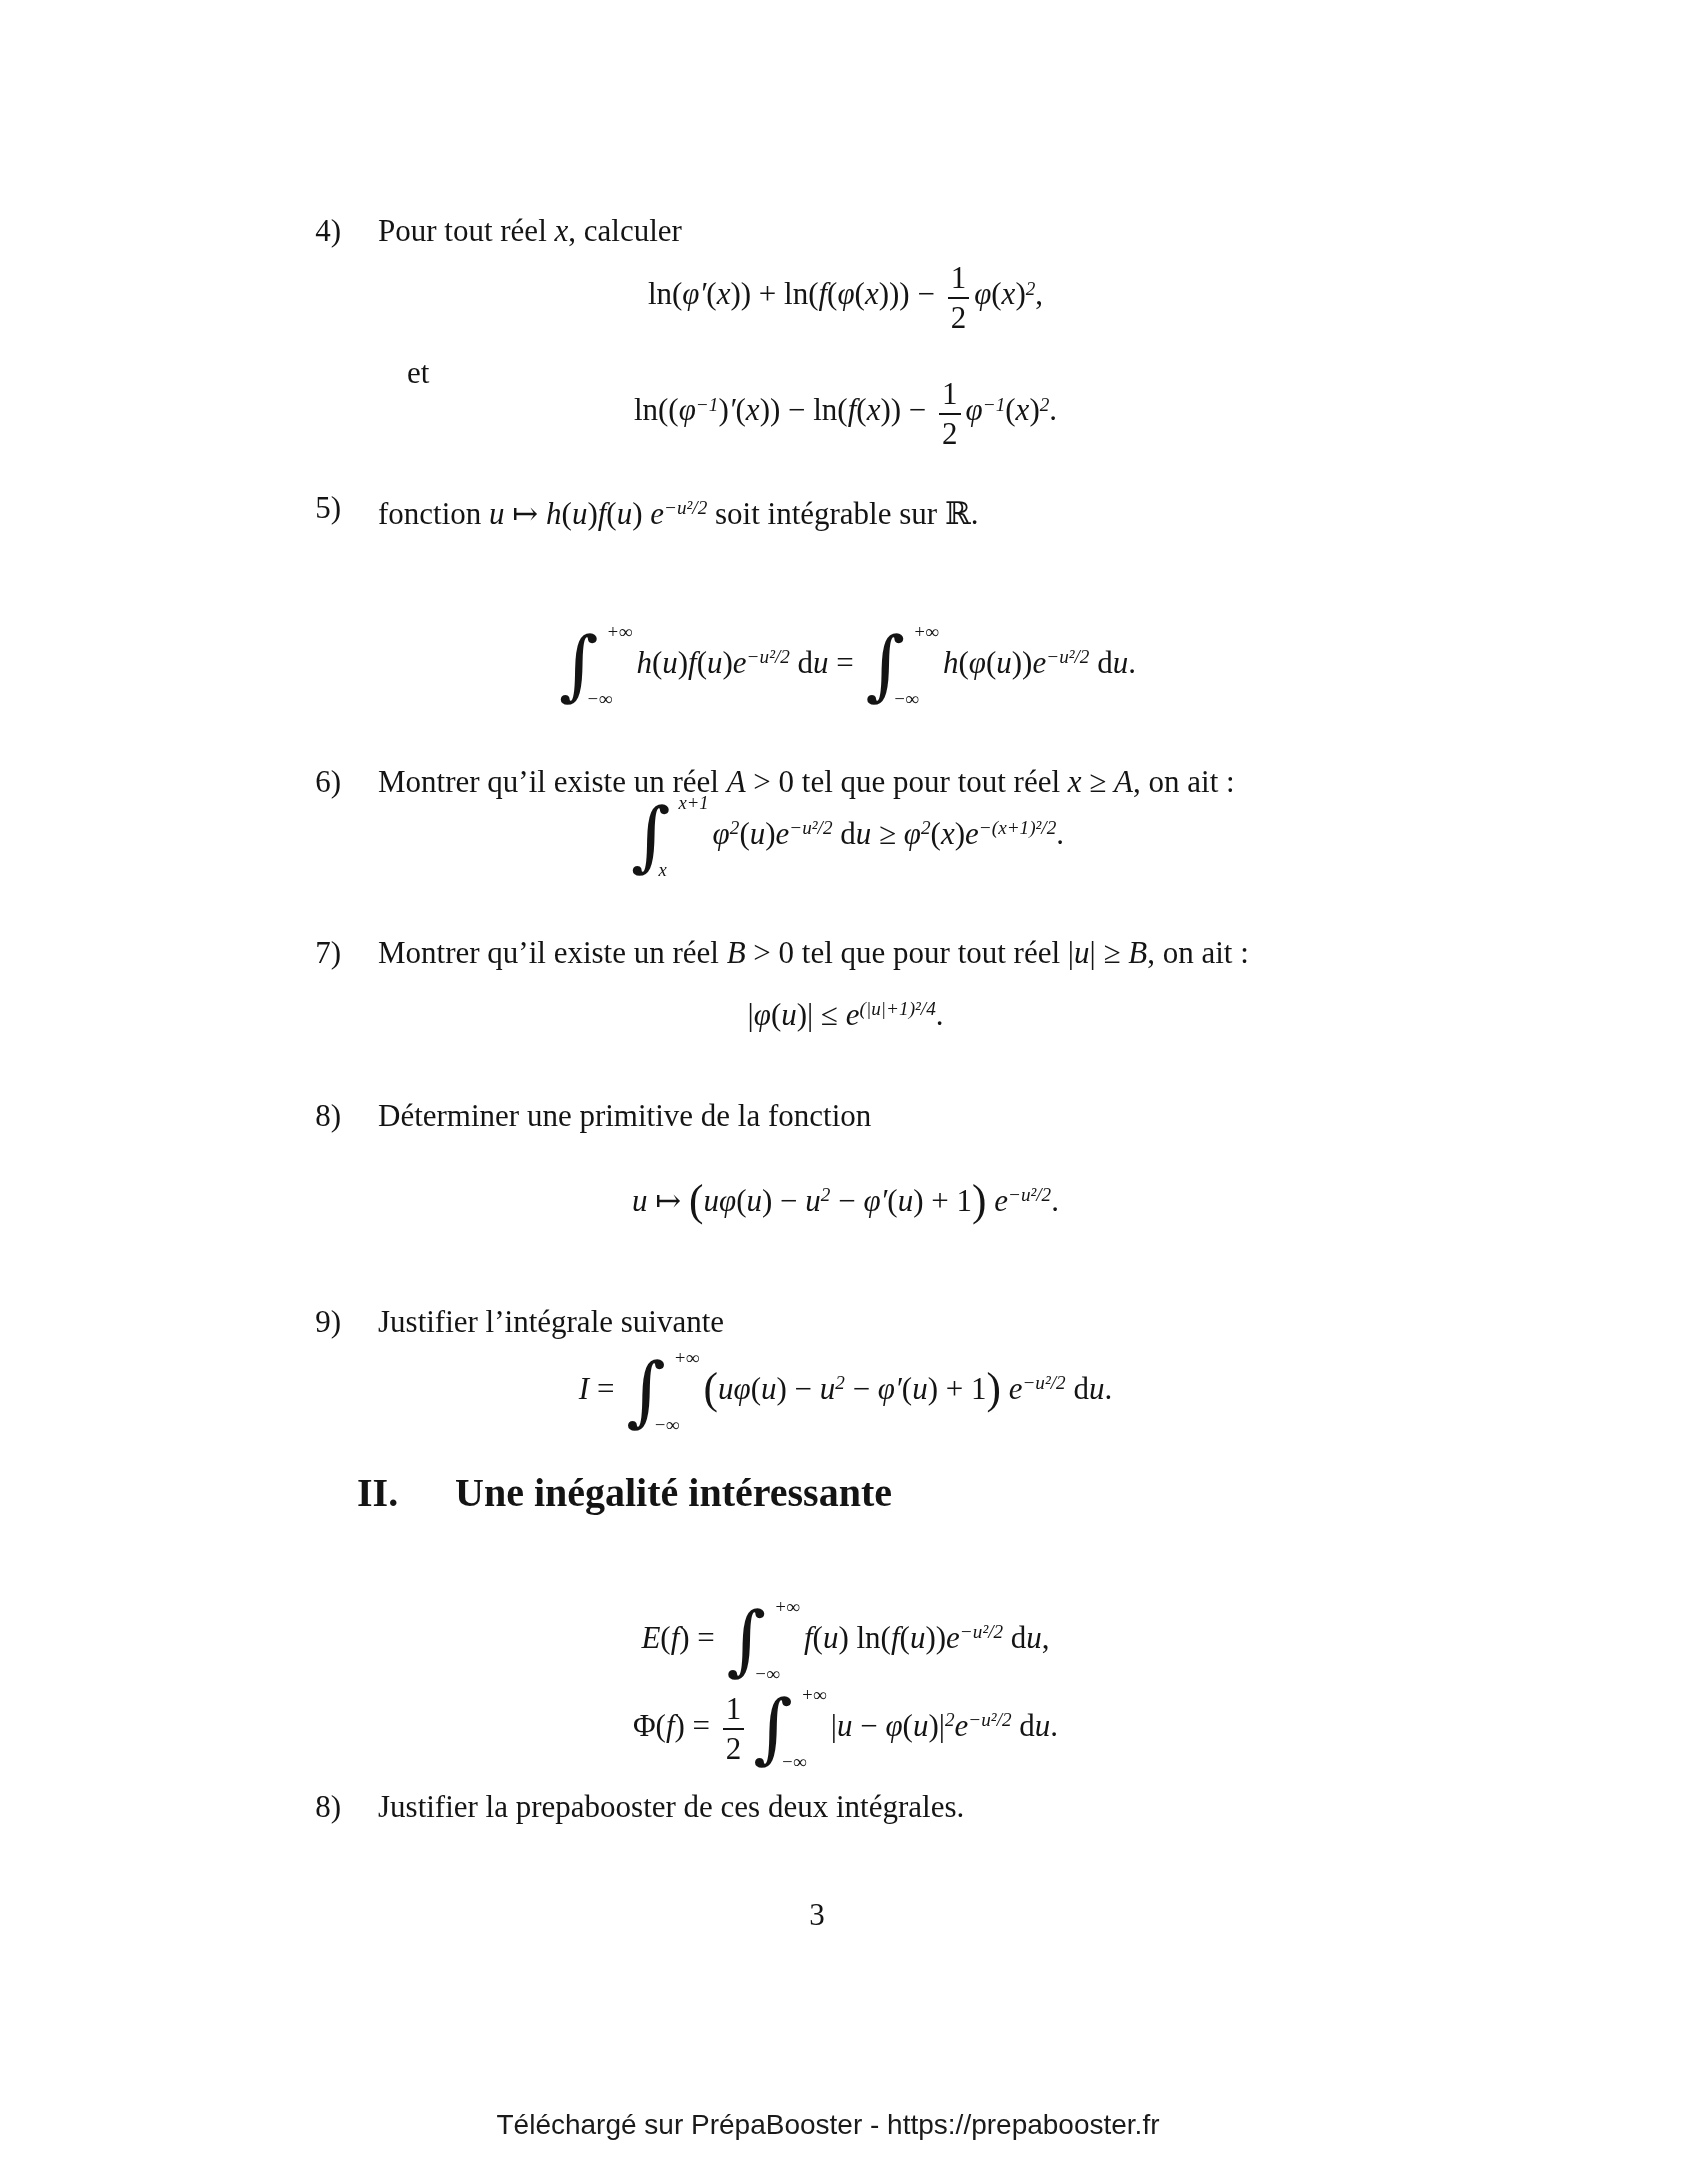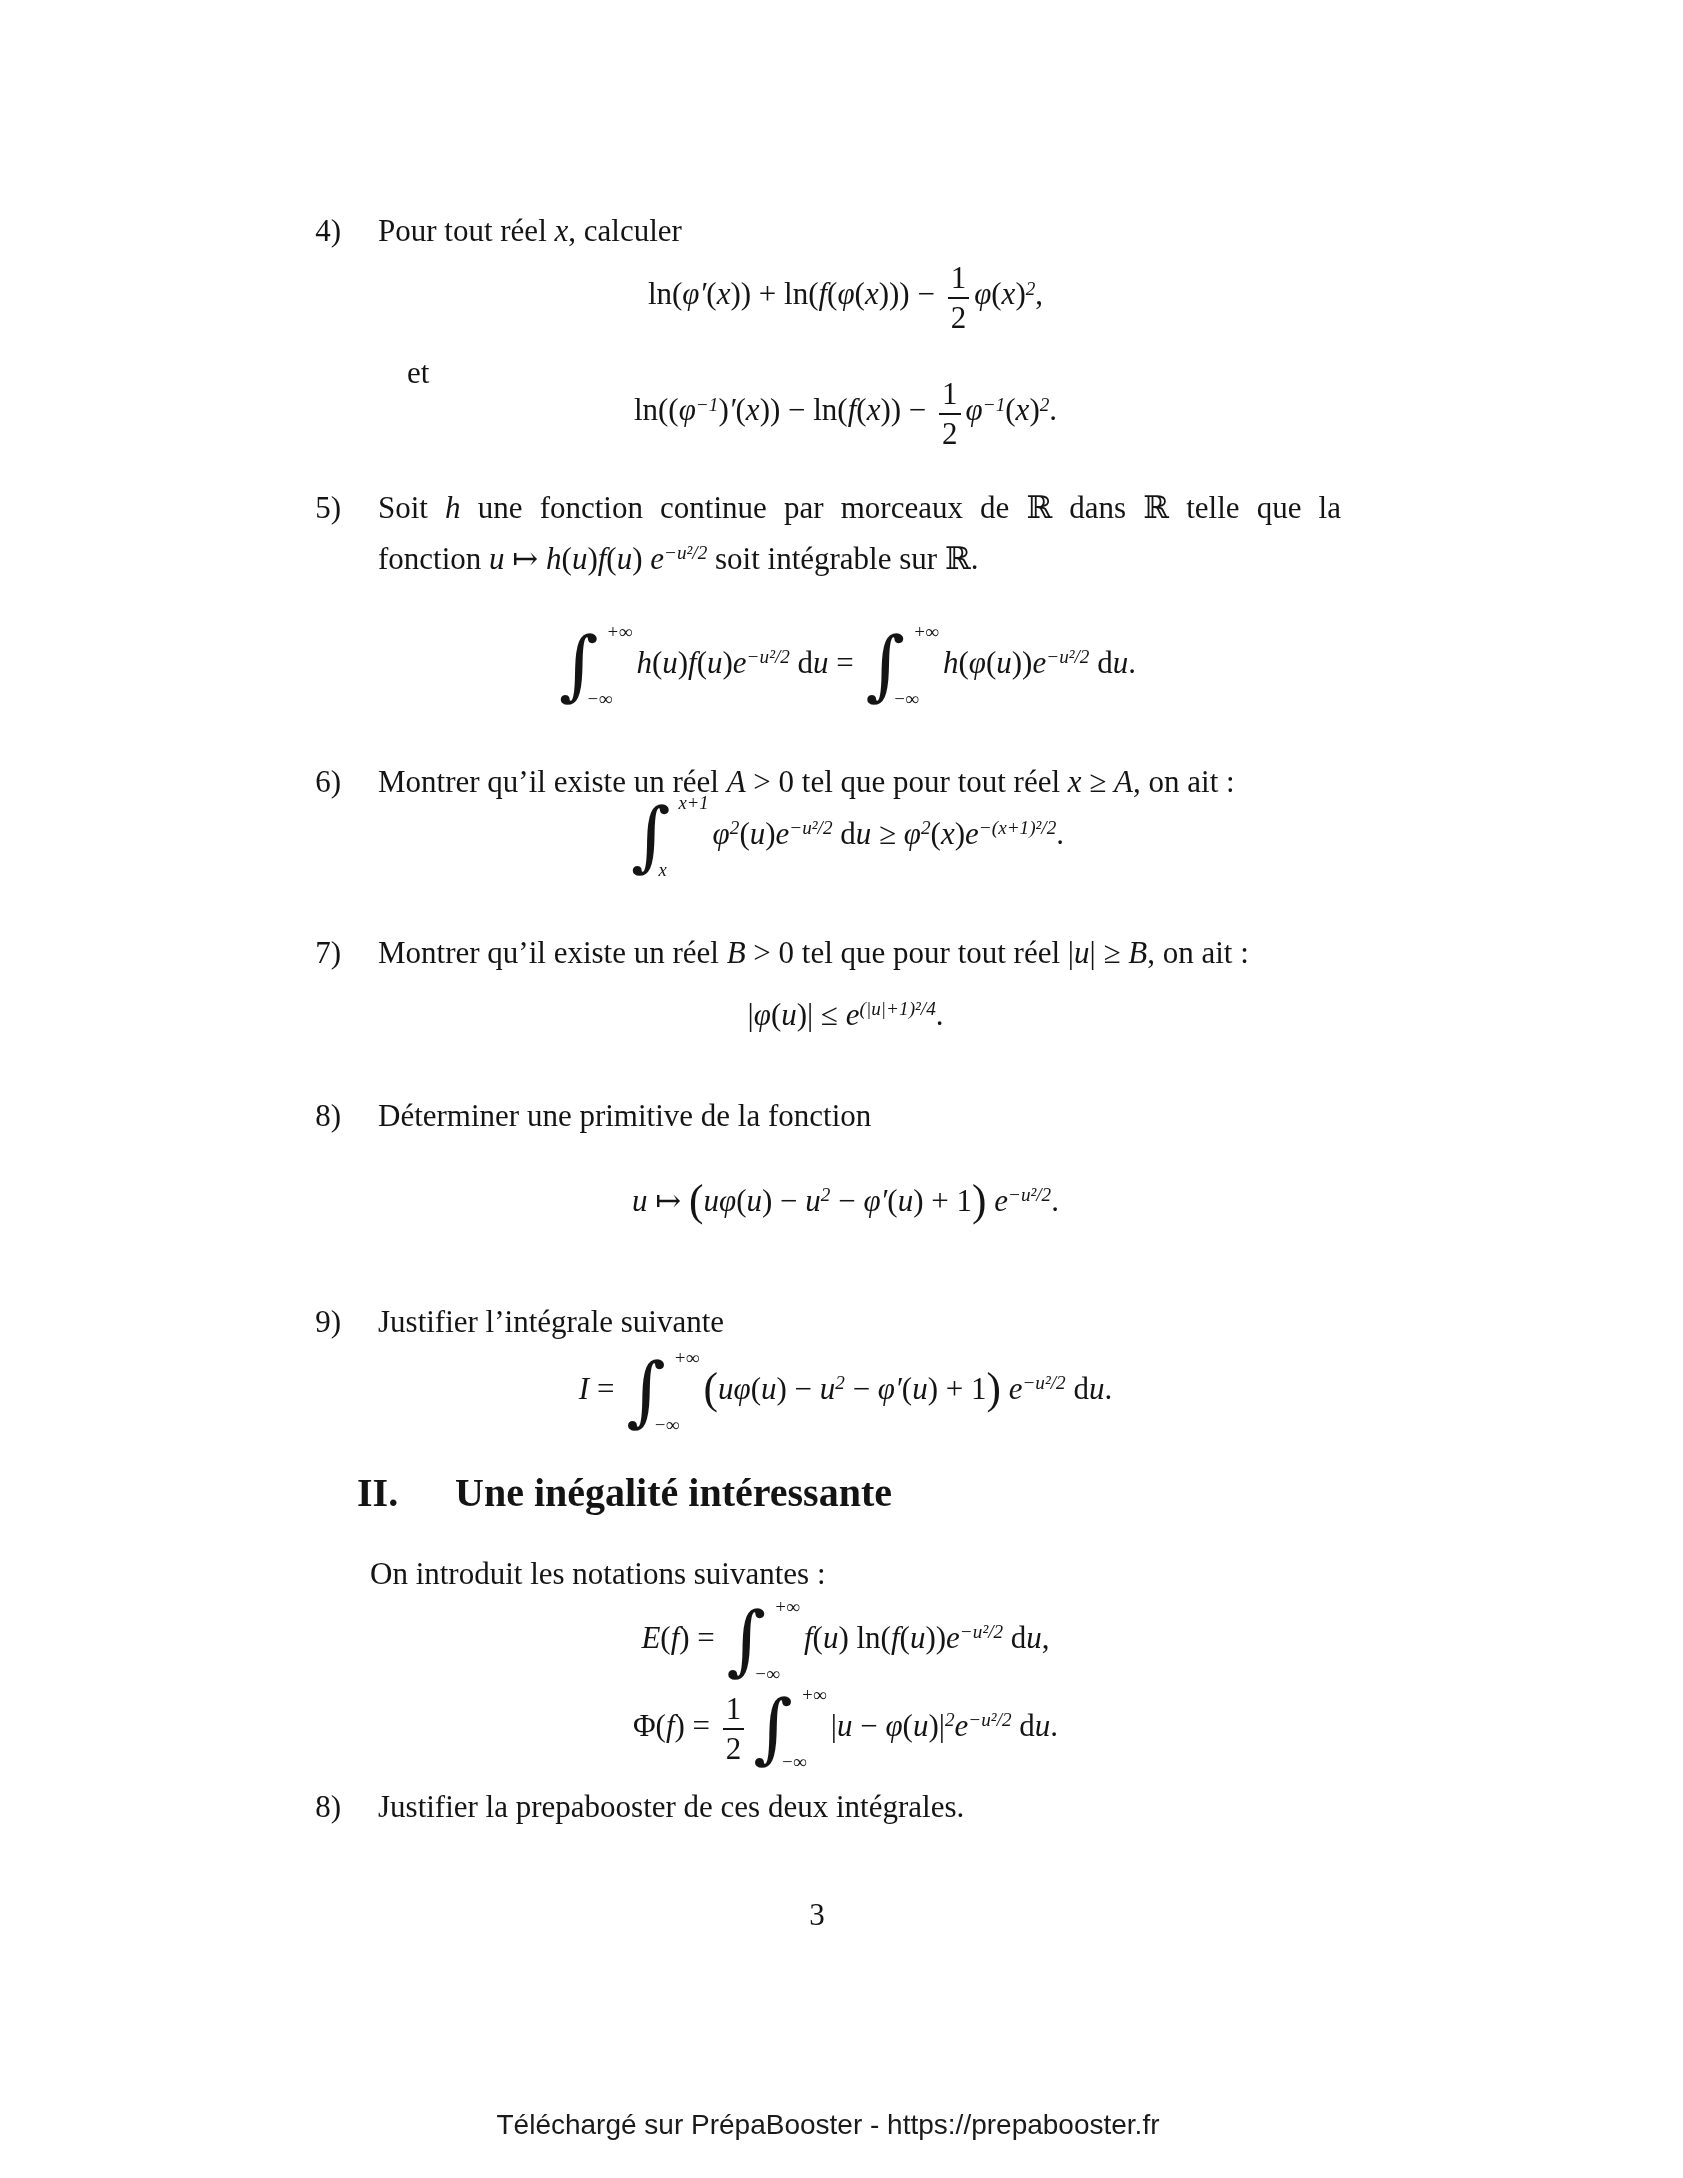--- a/index.html
+++ b/index.html
@@ -65,21 +65,20 @@
 
   <div class="plainline" style="top:350px">et</div>
 
   <div class="formula" style="top:362px;height:103px">
     <span class="fline"><span class="mr">ln((</span><span class="mi">φ</span><span class="msup">−1</span><span class="mr">)</span><span class="mi">′</span><span class="mr">(</span><span class="mi">x</span><span class="mr">)) − ln(</span><span class="mi">f</span><span class="mr">(</span><span class="mi">x</span><span class="mr">)) − </span><span class="frac"><span class="num">1</span><span class="den">2</span></span><span class="mi">φ</span><span class="msup">−1</span><span class="mr">(</span><span class="mi">x</span><span class="mr">)</span><span class="msup">2</span><span class="mr">.</span></span>
   </div>
 
   <div class="q" style="top:485px">
     <div class="qnum">5)</div>
     <div class="qbody">
-      <div class="line just"><span class="mr">Soit </span><span class="mi">h</span><span class="mr"> une fonction continue par morceaux de ℝ dans ℝ telle que la</span></div>
       <div class="line"><span class="mr">fonction </span><span class="mi">u</span><span class="mr"> ↦ </span><span class="mi">h</span><span class="mr">(</span><span class="mi">u</span><span class="mr">)</span><span class="mi">f</span><span class="mr">(</span><span class="mi">u</span><span class="mr">) </span><span class="mi">e</span><span class="msup">−u²/2</span><span class="mr"> soit intégrable sur ℝ.</span></div>
     </div>
   </div>
 
   <div class="formula" style="top:614px;height:103px">
     <span class="fline"><span class="itg">
           <span class="sign">∫</span>
           <span class="bnds">
             <span class="up">+∞</span>
             <span class="lo">−∞</span>
@@ -146,21 +145,20 @@
             <span class="up">+∞</span>
             <span class="lo">−∞</span>
           </span>
         </span><span class="bigp">(</span><span class="mi">uφ</span><span class="mr">(</span><span class="mi">u</span><span class="mr">) − </span><span class="mi">u</span><span class="msup">2</span><span class="mr"> − </span><span class="mi">φ′</span><span class="mr">(</span><span class="mi">u</span><span class="mr">) + 1</span><span class="bigp">)</span><span class="mr"> </span><span class="mi">e</span><span class="msup">−u²/2</span><span class="mr"> d</span><span class="mi">u</span><span class="mr">.</span></span>
   </div>
 
   <div class="sec">
     <span class="sec-num">II.</span><span>Une inégalité intéressante</span>
   </div>
 
-  <div class="intro">On introduit les notations suivantes :</div>
 
   <div class="formula" style="top:1589px;height:103px">
     <span class="fline"><span class="mi">E</span><span class="mr">(</span><span class="mi">f</span><span class="mr">) = </span><span class="itg">
           <span class="sign">∫</span>
           <span class="bnds">
             <span class="up">+∞</span>
             <span class="lo">−∞</span>
           </span>
         </span><span class="mi">f</span><span class="mr">(</span><span class="mi">u</span><span class="mr">) ln(</span><span class="mi">f</span><span class="mr">(</span><span class="mi">u</span><span class="mr">))</span><span class="mi">e</span><span class="msup">−u²/2</span><span class="mr"> d</span><span class="mi">u</span><span class="mr">,</span></span>
   </div>

